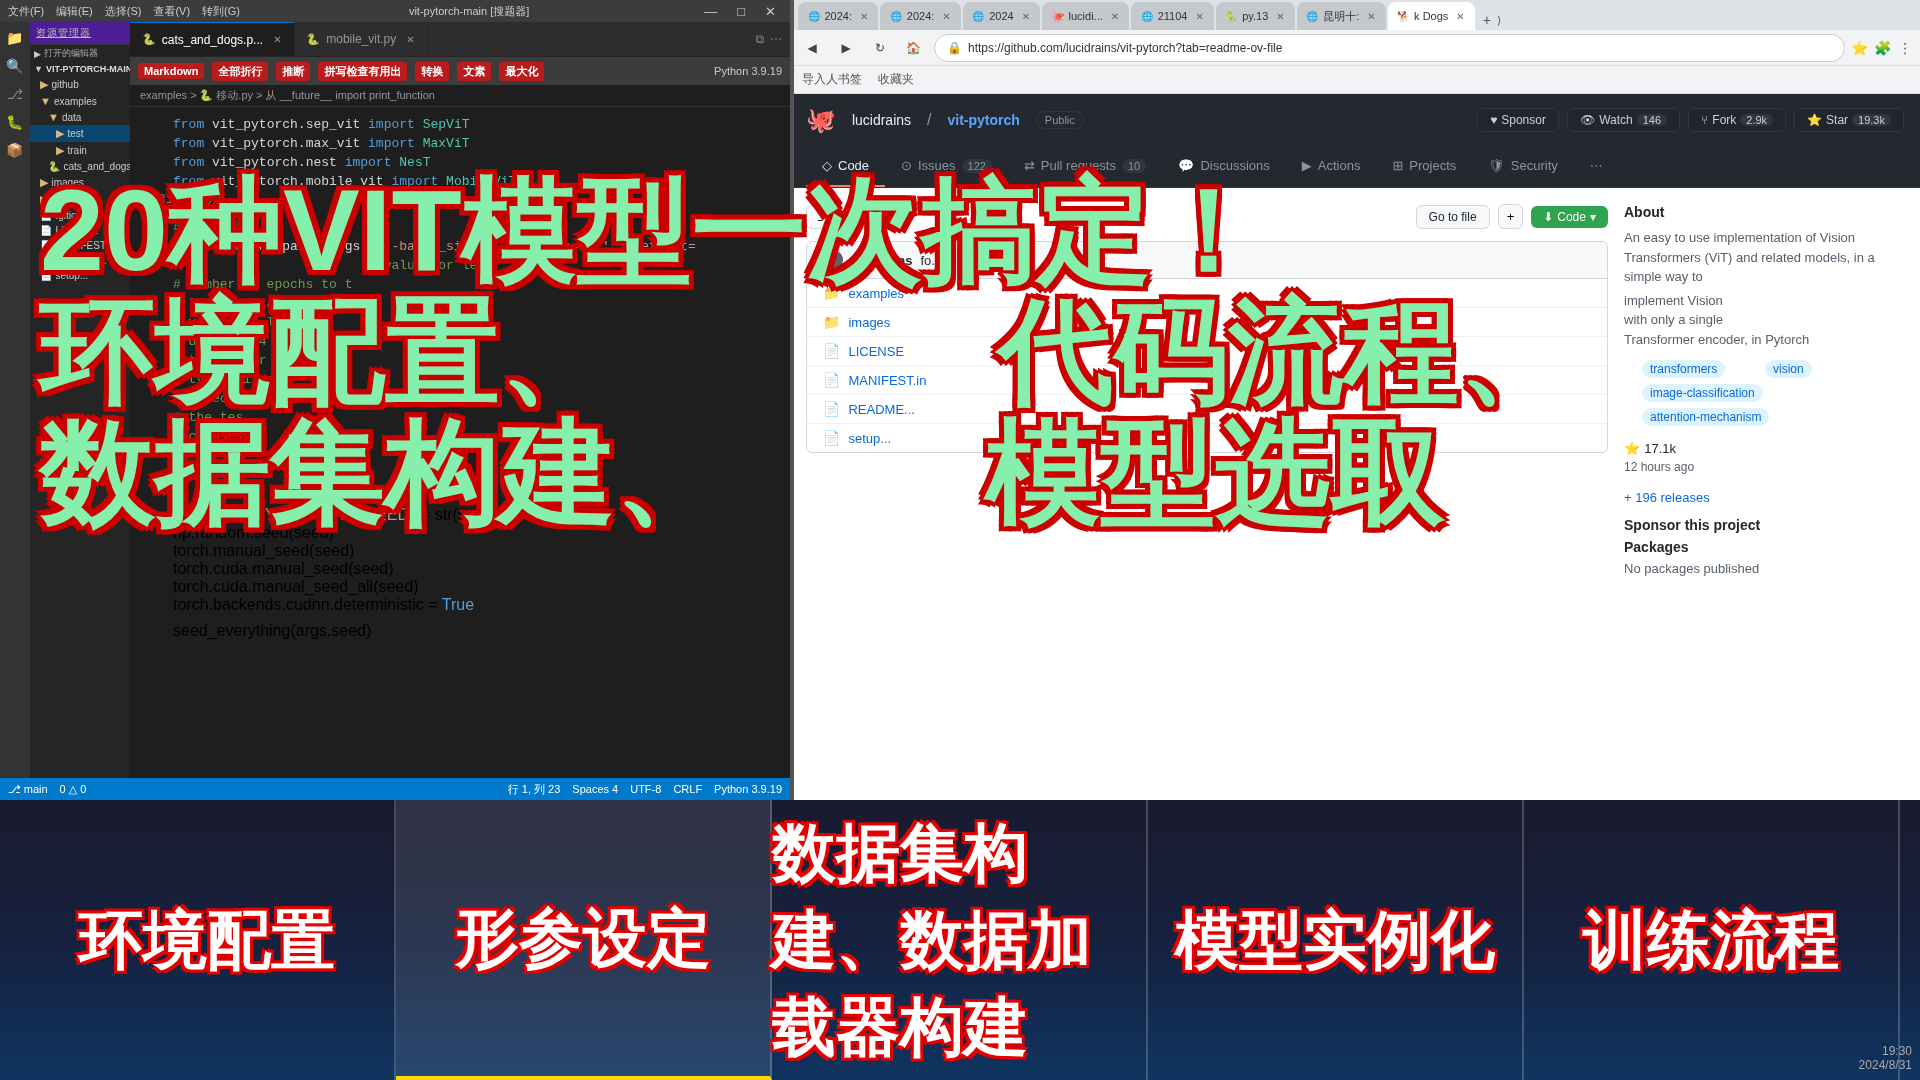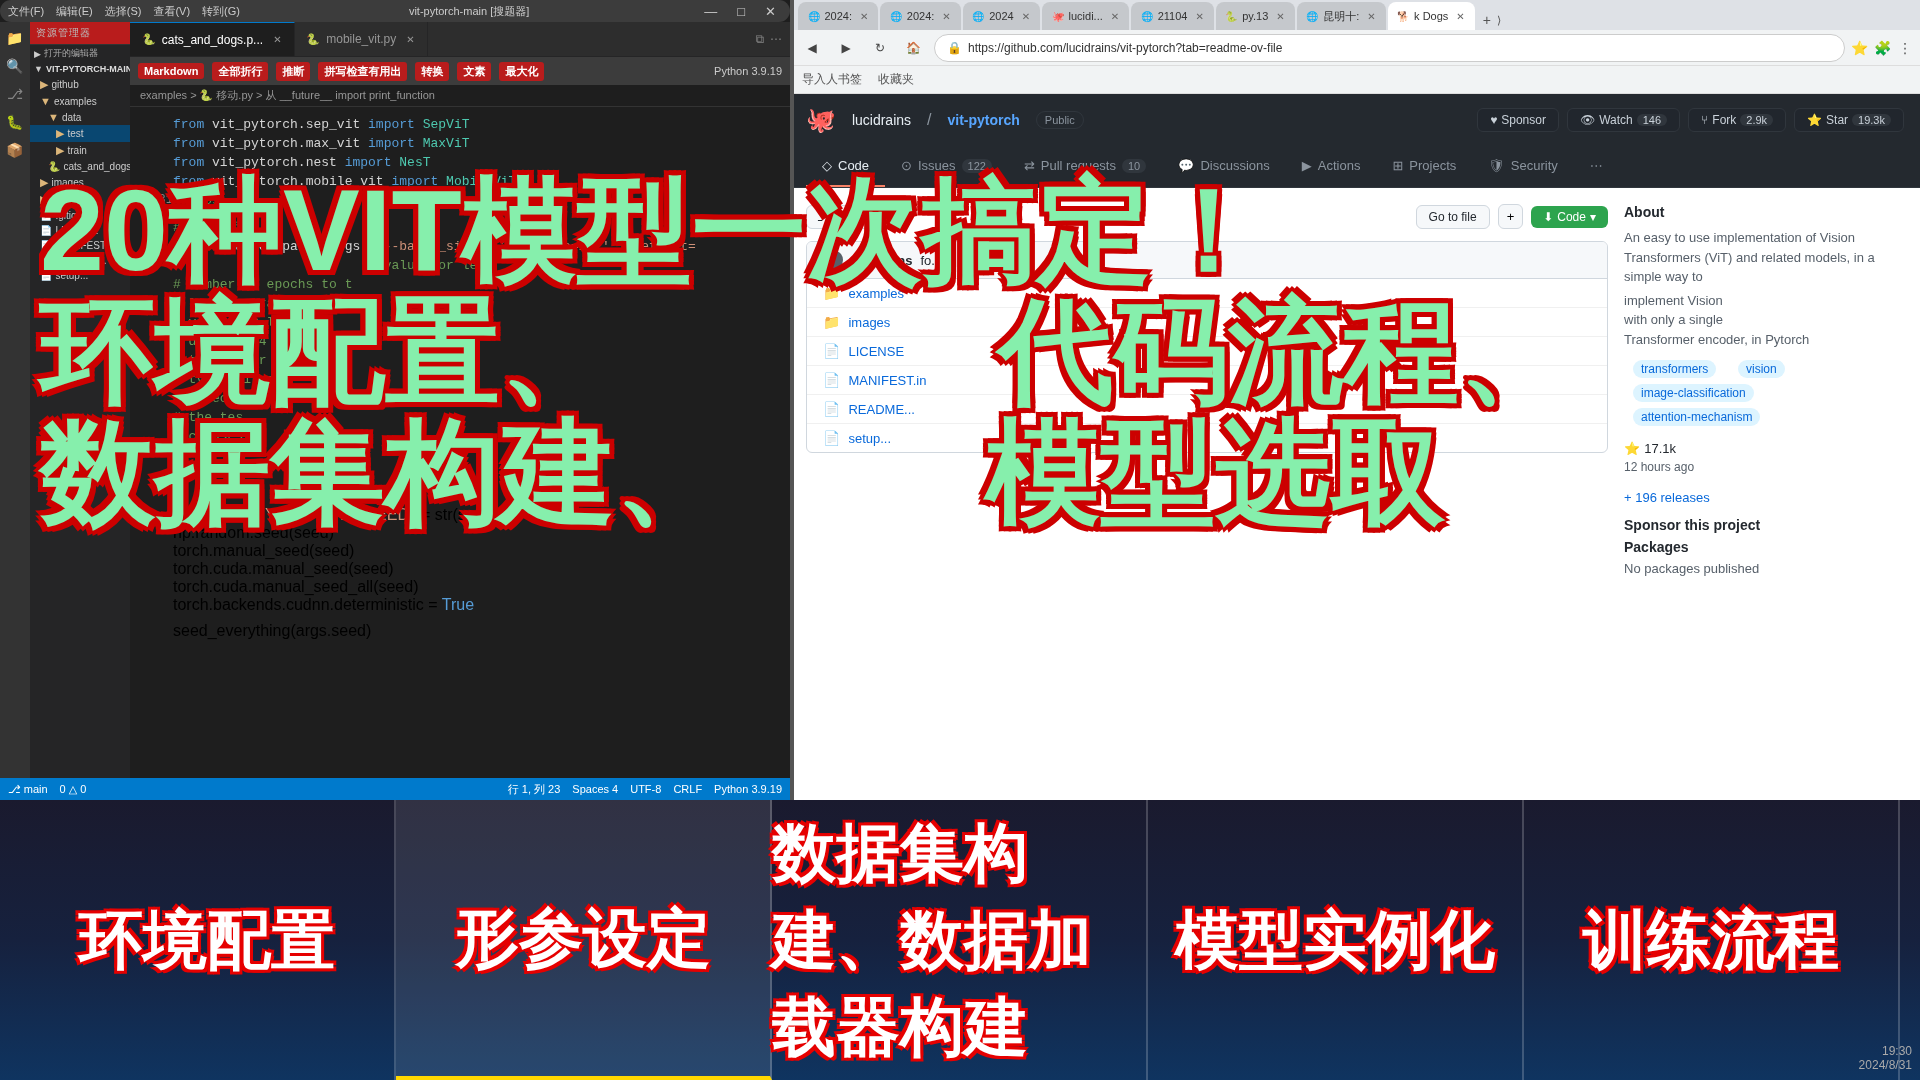--- a/index.html
+++ b/index.html
@@ -16,21 +16,20 @@
 
     
     .vscode-titlebar {
       height: 22px;
       background: #3c3c3c;
       display: flex;
       align-items: center;
       padding: 0 8px;
       font-size: 11px;
       color: #ccc;
-      border-radius: 11px;
     }
     .vscode-titlebar-menu {
       display: flex;
       gap: 12px;
       font-size: 11px;
       color: #ccc;
     }
     .vscode-titlebar-title {
       flex: 1;
       text-align: center;
@@ -165,22 +164,23 @@
       font-size: 11px;
       color: #cccccc;
       overflow: hidden;
     }
     .explorer-header {
       padding: 4px 6px;
       font-size: 10px;
       color: #bbbbbb;
       text-transform: uppercase;
       letter-spacing: 1px;
-      background: #b91c1c;
+      background: #4c1d95;
       border-bottom: 1px solid #333;
+      text-decoration: underline;
     }
     .explorer-item {
       padding: 2px 4px;
       display: flex;
       align-items: center;
       gap: 3px;
       cursor: pointer;
       font-size: 11px;
       white-space: nowrap;
       overflow: hidden;
@@ -452,21 +452,21 @@
     .gh-about-section { margin-bottom: 16px; }
     .gh-about-title { font-size: 14px; font-weight: 600; color: #24292f; margin-bottom: 8px; }
     .gh-about-desc { font-size: 13px; color: #57606a; line-height: 1.5; }
     .gh-tag {
       display: inline-block;
       padding: 2px 8px;
       background: #ddf4ff;
       color: #0969da;
       border-radius: 20px;
       font-size: 12px;
-      margin: 3px 9px;
+      margin: 3px 18px;
       cursor: pointer;
     }
     .gh-stats { display: flex; gap: 12px; margin-top: 12px; }
     .gh-stat { font-size: 13px; color: #24292f; display: flex; align-items: center; gap: 4px; }
     .gh-releases { color: #0969da; font-size: 13px; cursor: pointer; }
 
     
     .overlay-banner {
       position: absolute;
       left: 0; top: 0;

